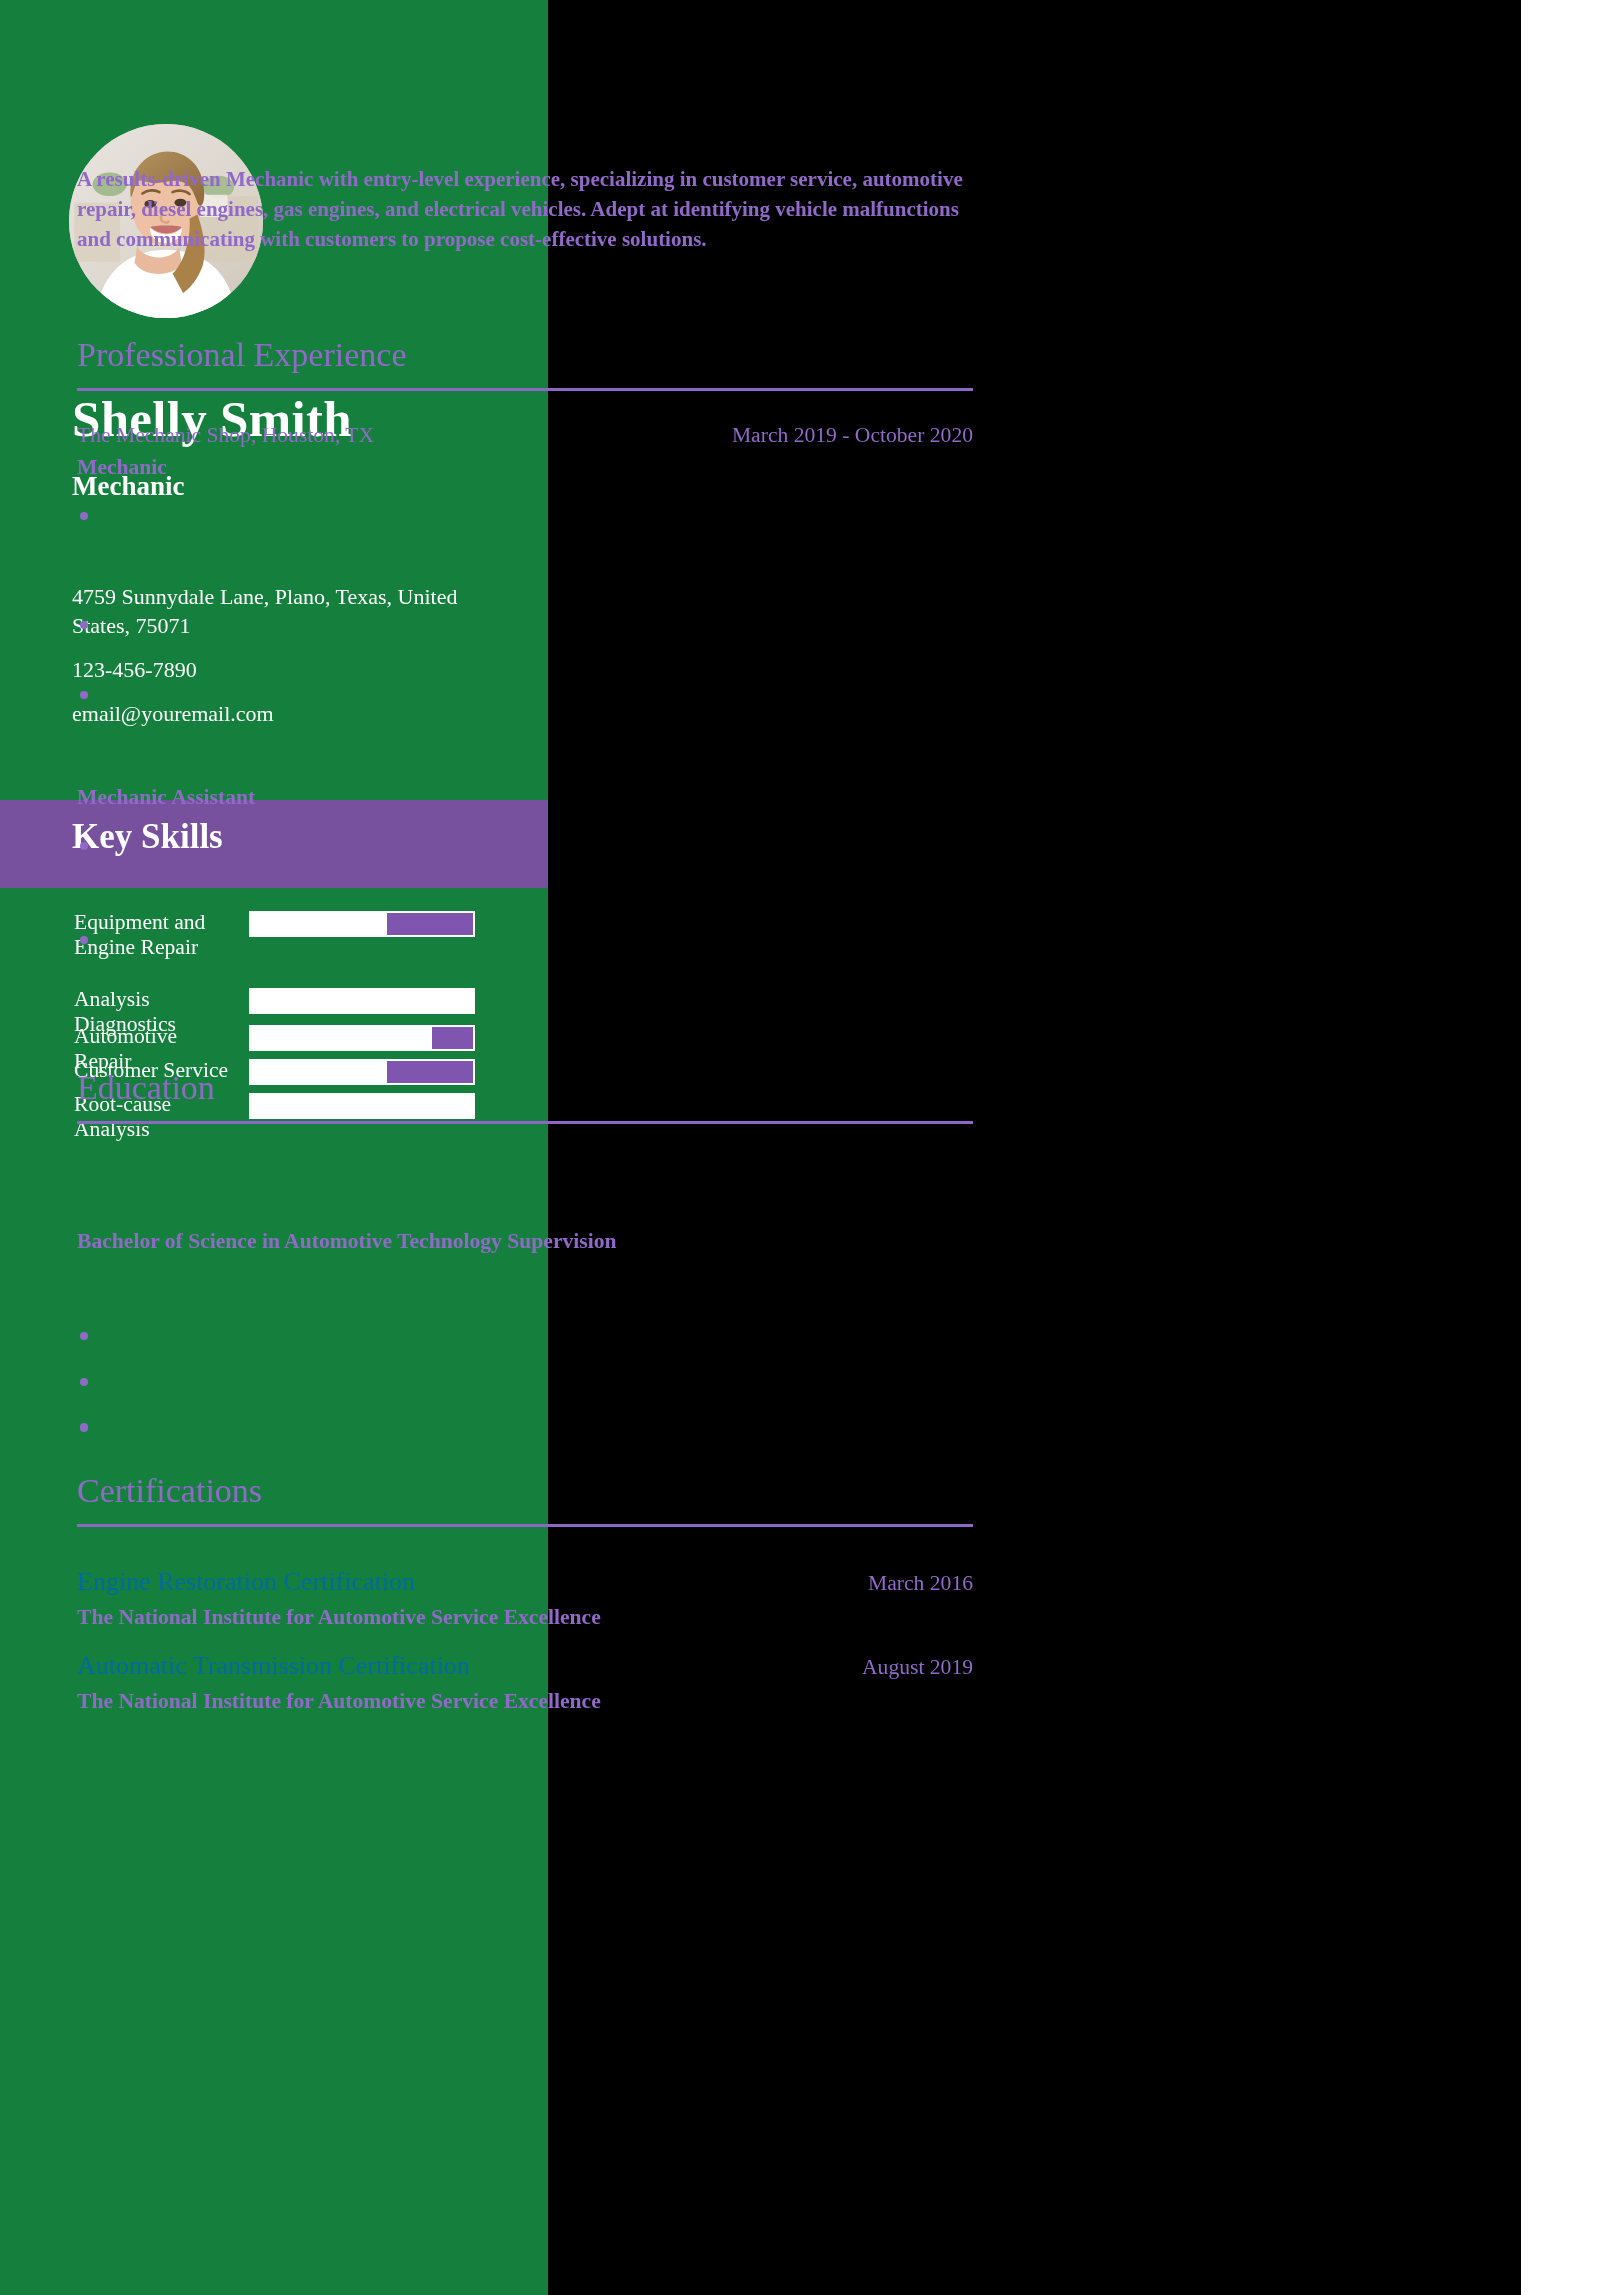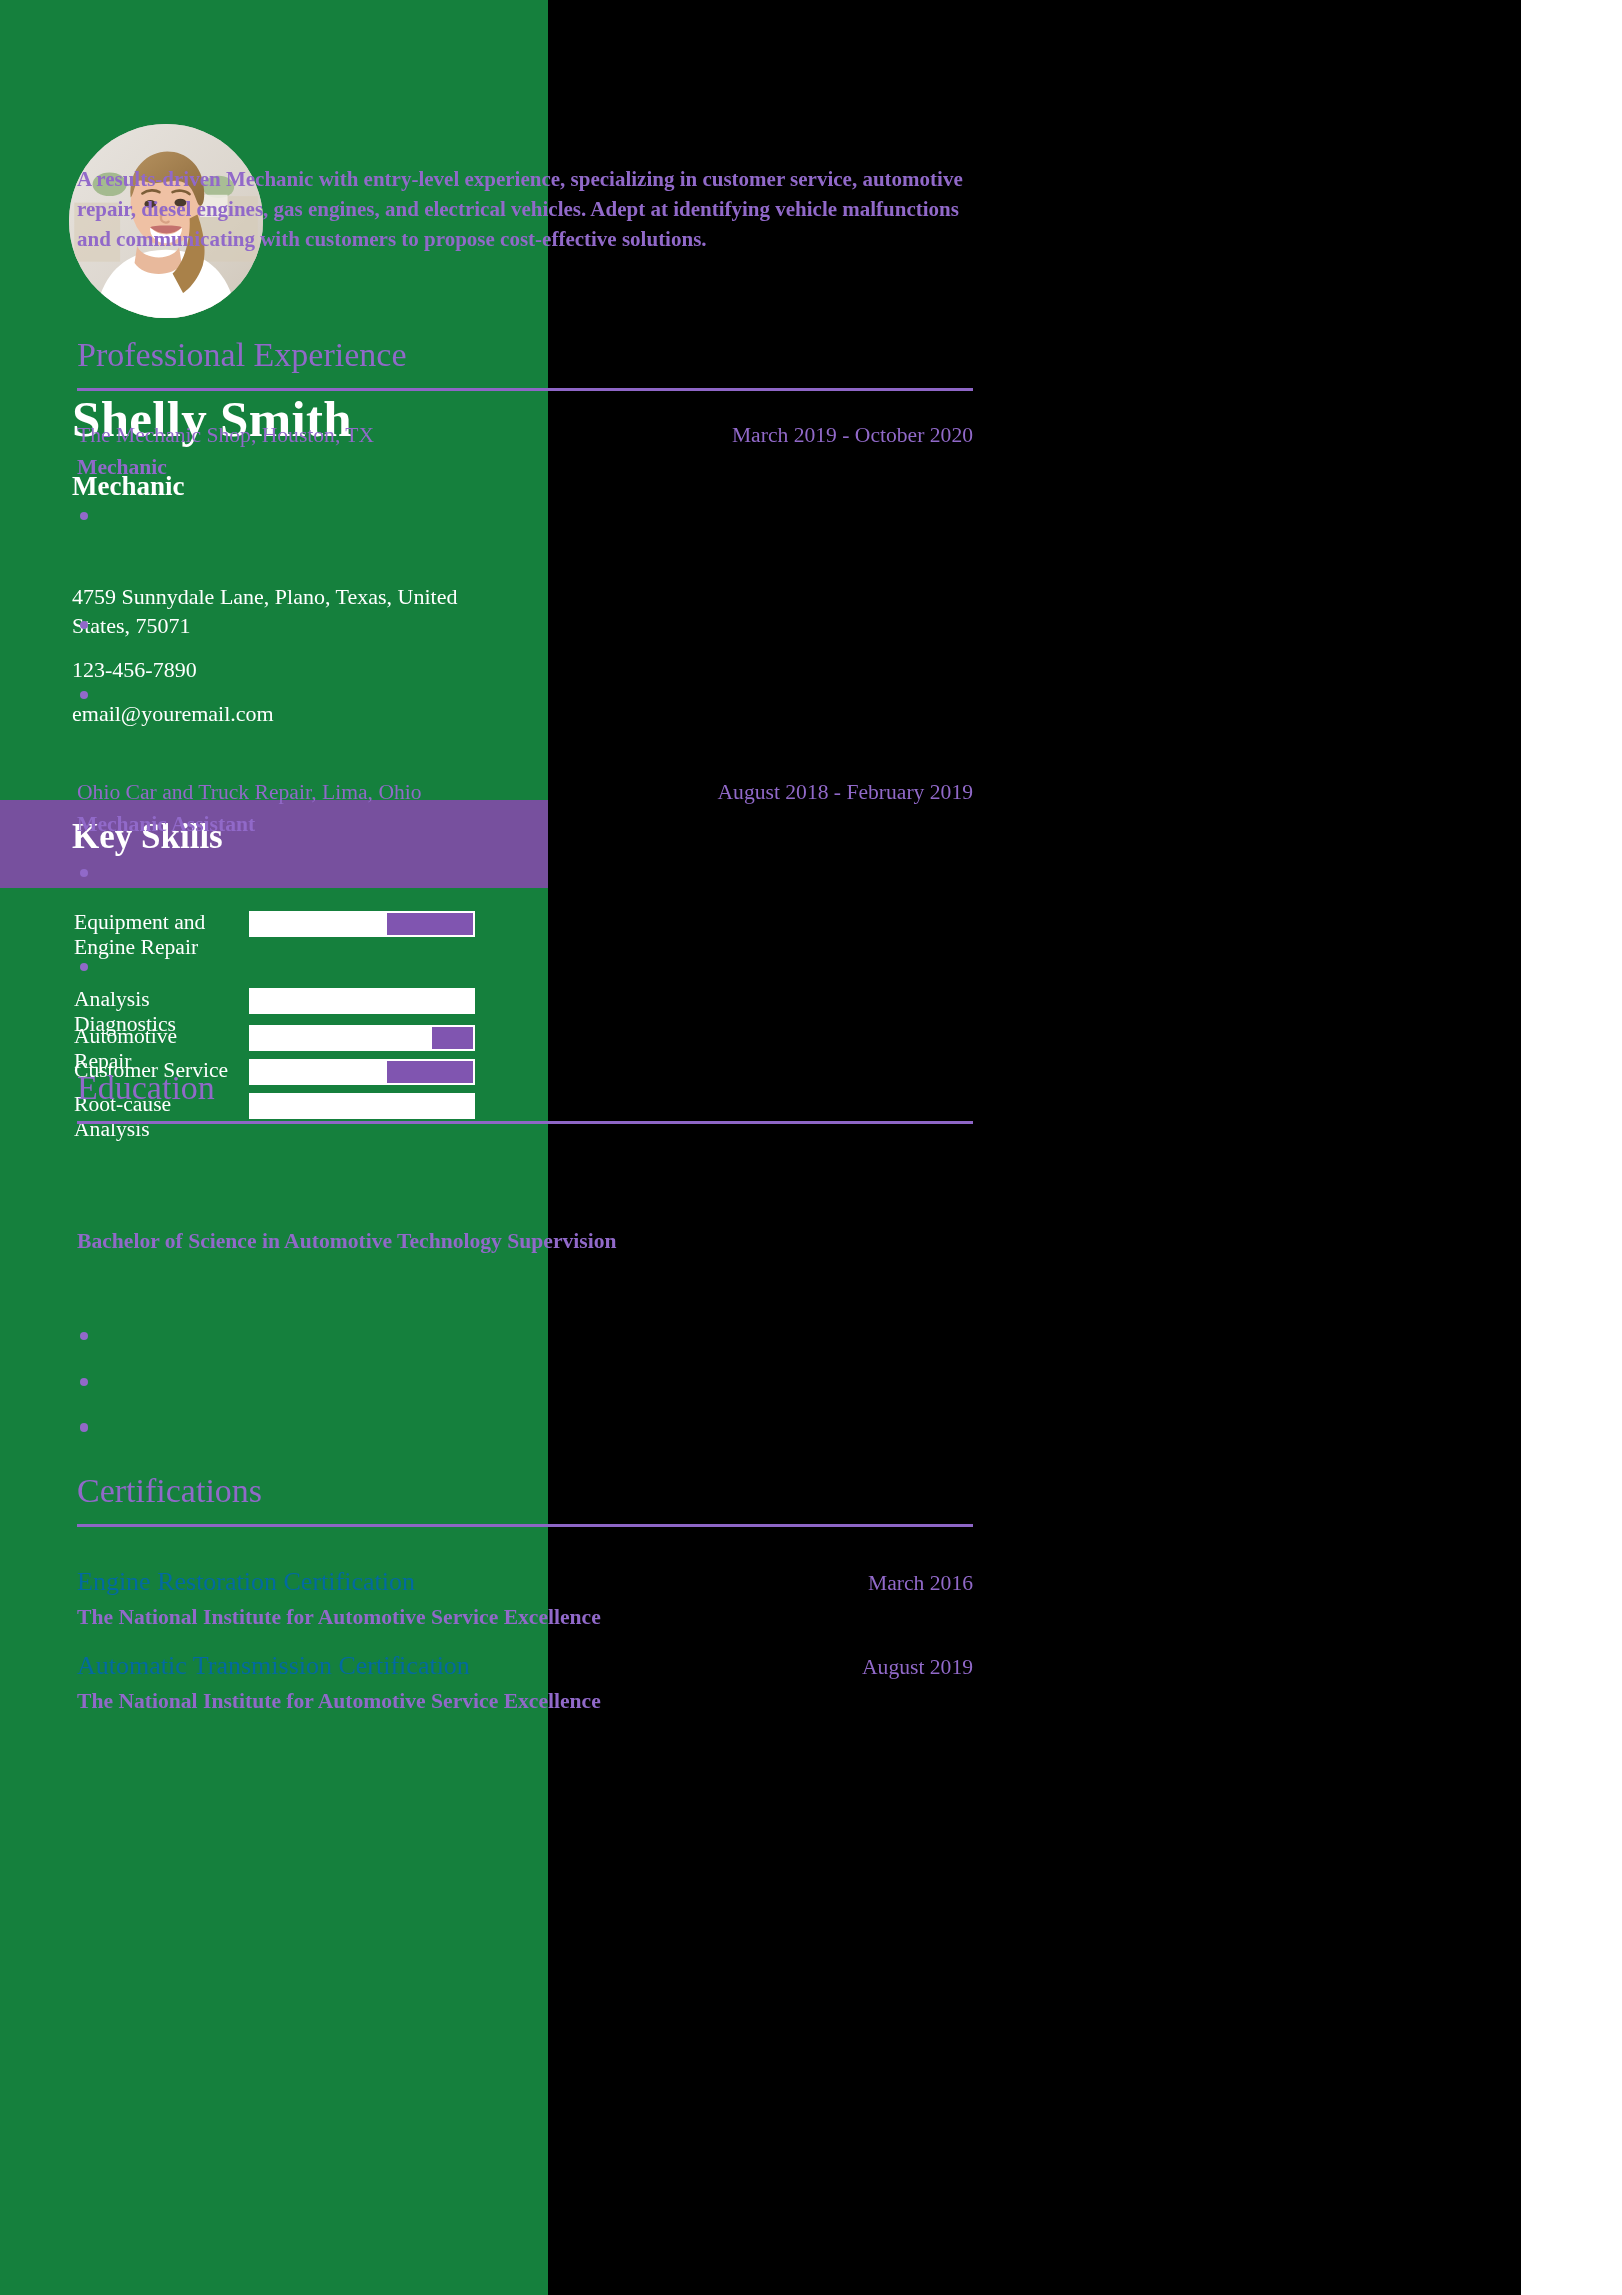--- a/index.html
+++ b/index.html
@@ -178,24 +178,20 @@
     </div>
     <div class="entry-title">Mechanic</div>
     <ul class="bullets" id="exp-0-bullets">
         <li style="margin-top: 27.5px;"></li>
         <li style="margin-top: 97px;"></li>
         <li style="margin-top: 58px;"></li>
       </ul>
   </div>
 
   <div class="entry" id="exp-1" style="top:779px;">
-    <div class="entry-top">
-      <div class="entry-org">Ohio Car and Truck Repair, Lima, Ohio</div>
-      <div class="entry-date">August 2018 - February 2019</div>
-    </div>
     <div class="entry-title">Mechanic Assistant</div>
     <ul class="bullets" id="exp-1-bullets">
         <li style="margin-top: 27.5px;"></li>
         <li style="margin-top: 82px;"></li>
       </ul>
   </div>
 
   <div class="section-head" id="edu-head" style="top:1071px;">
     <div class="h">Education</div>
     <div class="rule"></div>

